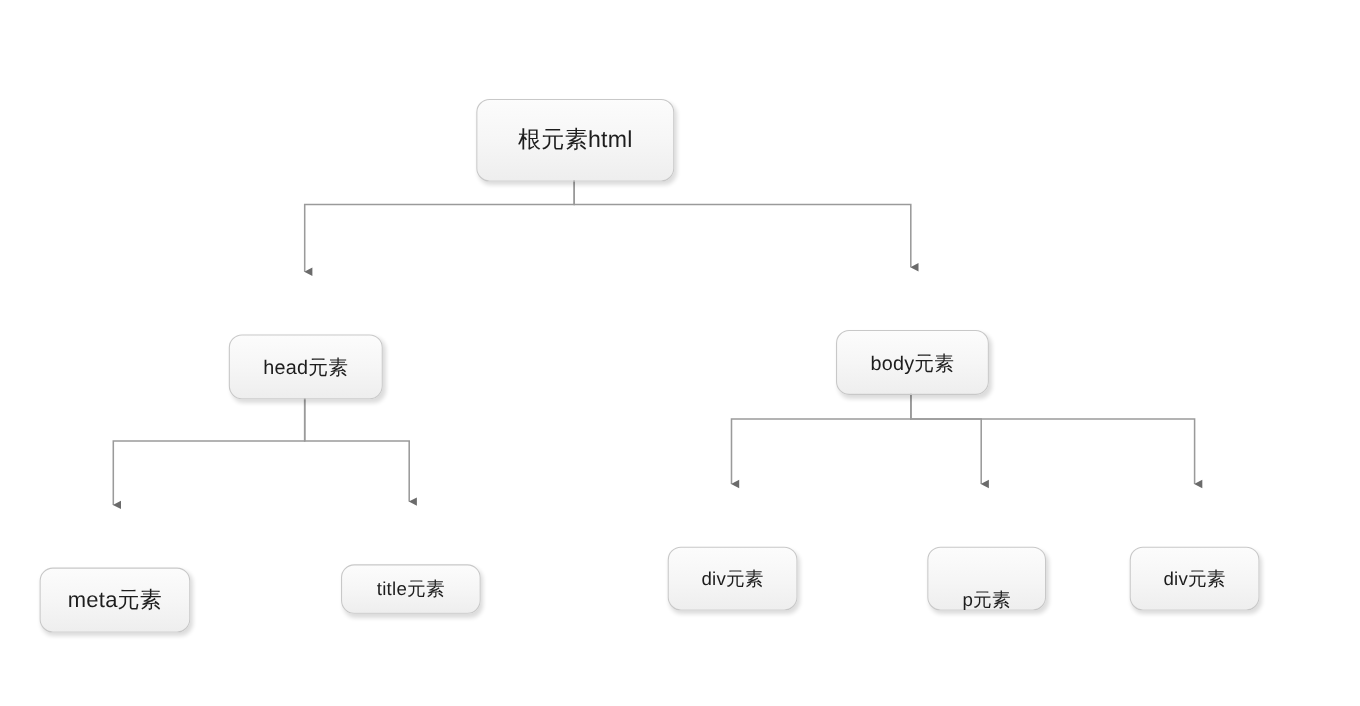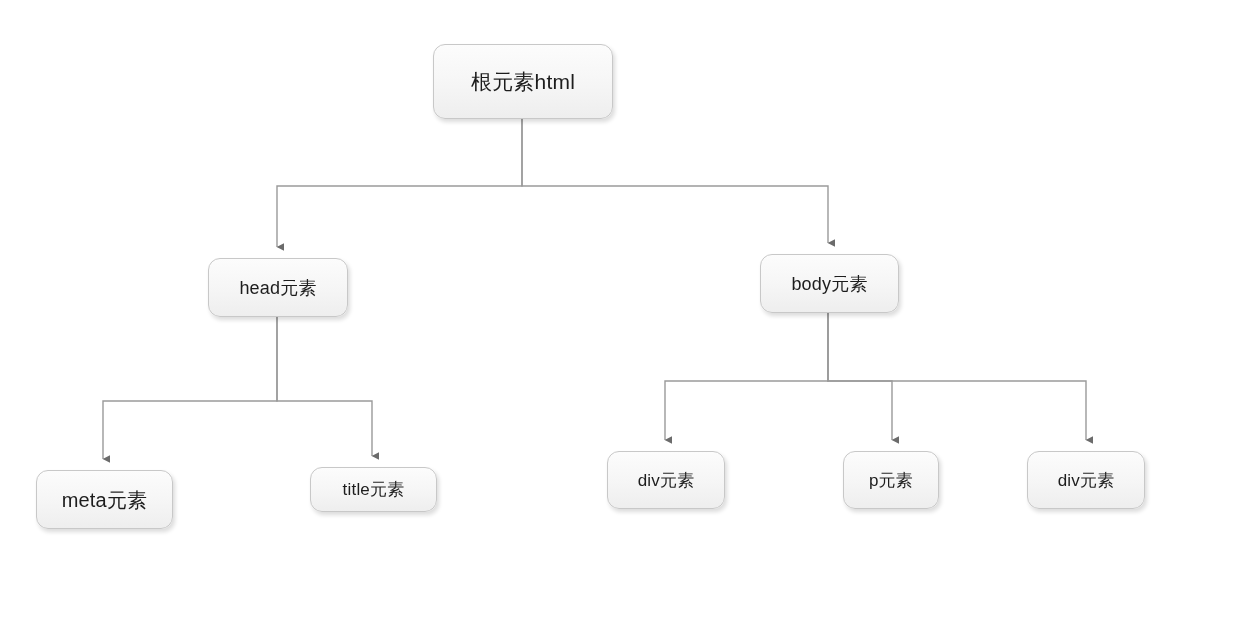--- a/index.html
+++ b/index.html
@@ -30,20 +30,21 @@
     box-sizing: border-box;
     display: flex;
     align-items: center;
     justify-content: center;
     border: 1px solid #c8c8c8;
     border-radius: 12px;
     background: linear-gradient(to bottom, #fcfcfc 0%, #f7f7f7 45%, #eeeeee 100%);
     box-shadow: 2px 3px 4px rgba(0, 0, 0, 0.14);
     color: #1d1d1d;
     white-space: nowrap;
+    margin-top: 46px;
   }
   .node-label {
     display: block;
     line-height: 1;
     letter-spacing: 0.2px;
   }
   .cursor-icon {
     position: absolute;
     width: 0;
     height: 0;
@@ -89,21 +90,21 @@
   </div>
 
   <div class="node" style="left: 310px; top: 467px; width: 127px; height: 45px; font-size: 17px; border-color: rgb(200, 200, 200); color: rgb(29, 29, 29); background: linear-gradient(rgb(252, 252, 252) 0%, rgb(246, 246, 246) 50%, rgb(238, 238, 238) 100%);">
     <span class="node-label">title元素</span>
   </div>
 
   <div class="node" style="left: 607px; top: 451px; width: 118px; height: 58px; font-size: 17px; border-color: rgb(200, 200, 200); color: rgb(29, 29, 29); background: linear-gradient(rgb(252, 252, 252) 0%, rgb(246, 246, 246) 50%, rgb(238, 238, 238) 100%);">
     <span class="node-label">div元素</span>
   </div>
 
-  <div class="node" style="left: 843px; top: 451px; width: 96px; height: 58px; font-size: 17px; border-color: rgb(200, 200, 200); color: rgb(29, 29, 29); background: linear-gradient(rgb(252, 252, 252) 0%, rgb(246, 246, 246) 50%, rgb(238, 238, 238) 100%);">
+  <div class="node" style="left: 843px; top: 451px; width: 108px; height: 58px; font-size: 17px; border-color: rgb(200, 200, 200); color: rgb(29, 29, 29); background: linear-gradient(rgb(252, 252, 252) 0%, rgb(246, 246, 246) 50%, rgb(238, 238, 238) 100%); align-items: flex-end;">
     <span class="node-label">p元素</span>
   </div>
 
   <div class="node" style="left: 1027px; top: 451px; width: 118px; height: 58px; font-size: 17px; border-color: rgb(200, 200, 200); color: rgb(29, 29, 29); background: linear-gradient(rgb(252, 252, 252) 0%, rgb(246, 246, 246) 50%, rgb(238, 238, 238) 100%);">
     <span class="node-label">div元素</span>
   </div>
 
   <svg class="cursor-icon" id="cursor-svg" width="18" height="18" viewBox="0 0 18 18" xmlns="http://www.w3.org/2000/svg" style="left: 127px; top: 95px;">
     <path id="cursor-path" d="M 15.5 1.5 L 15.5 16.5 L 2.0 9.0 Z" fill="#6b6b6b"></path>
   </svg>

